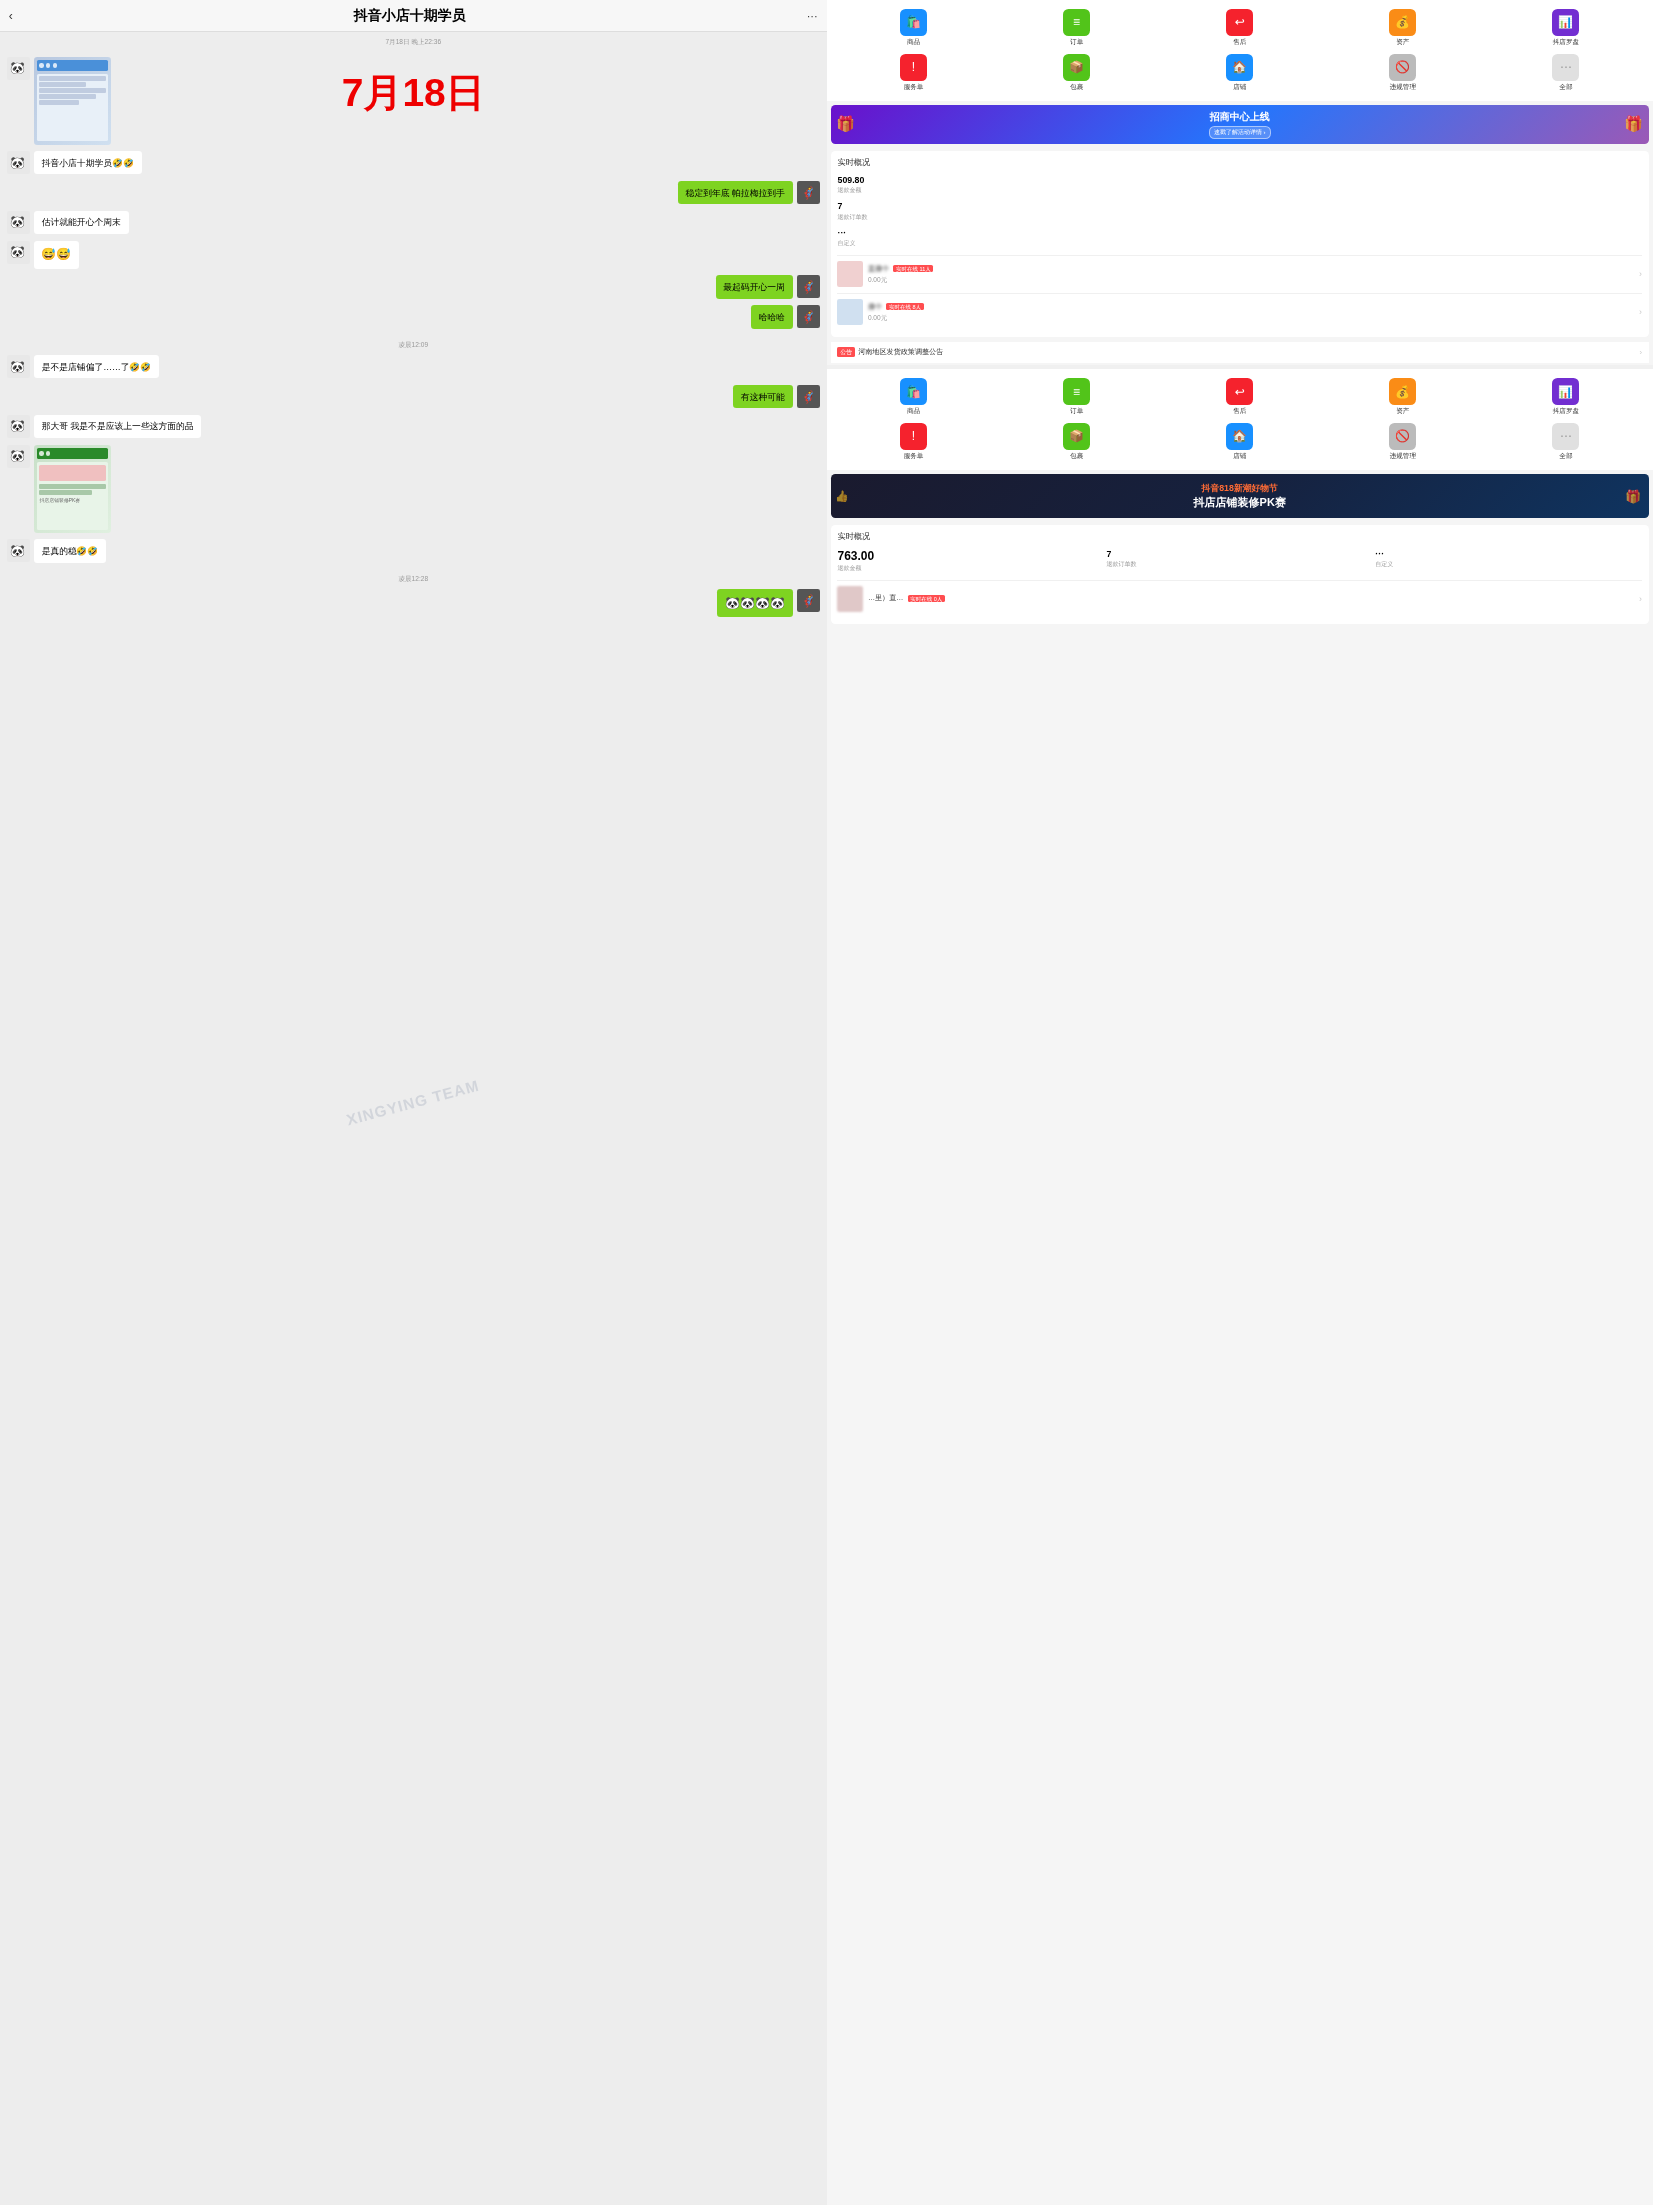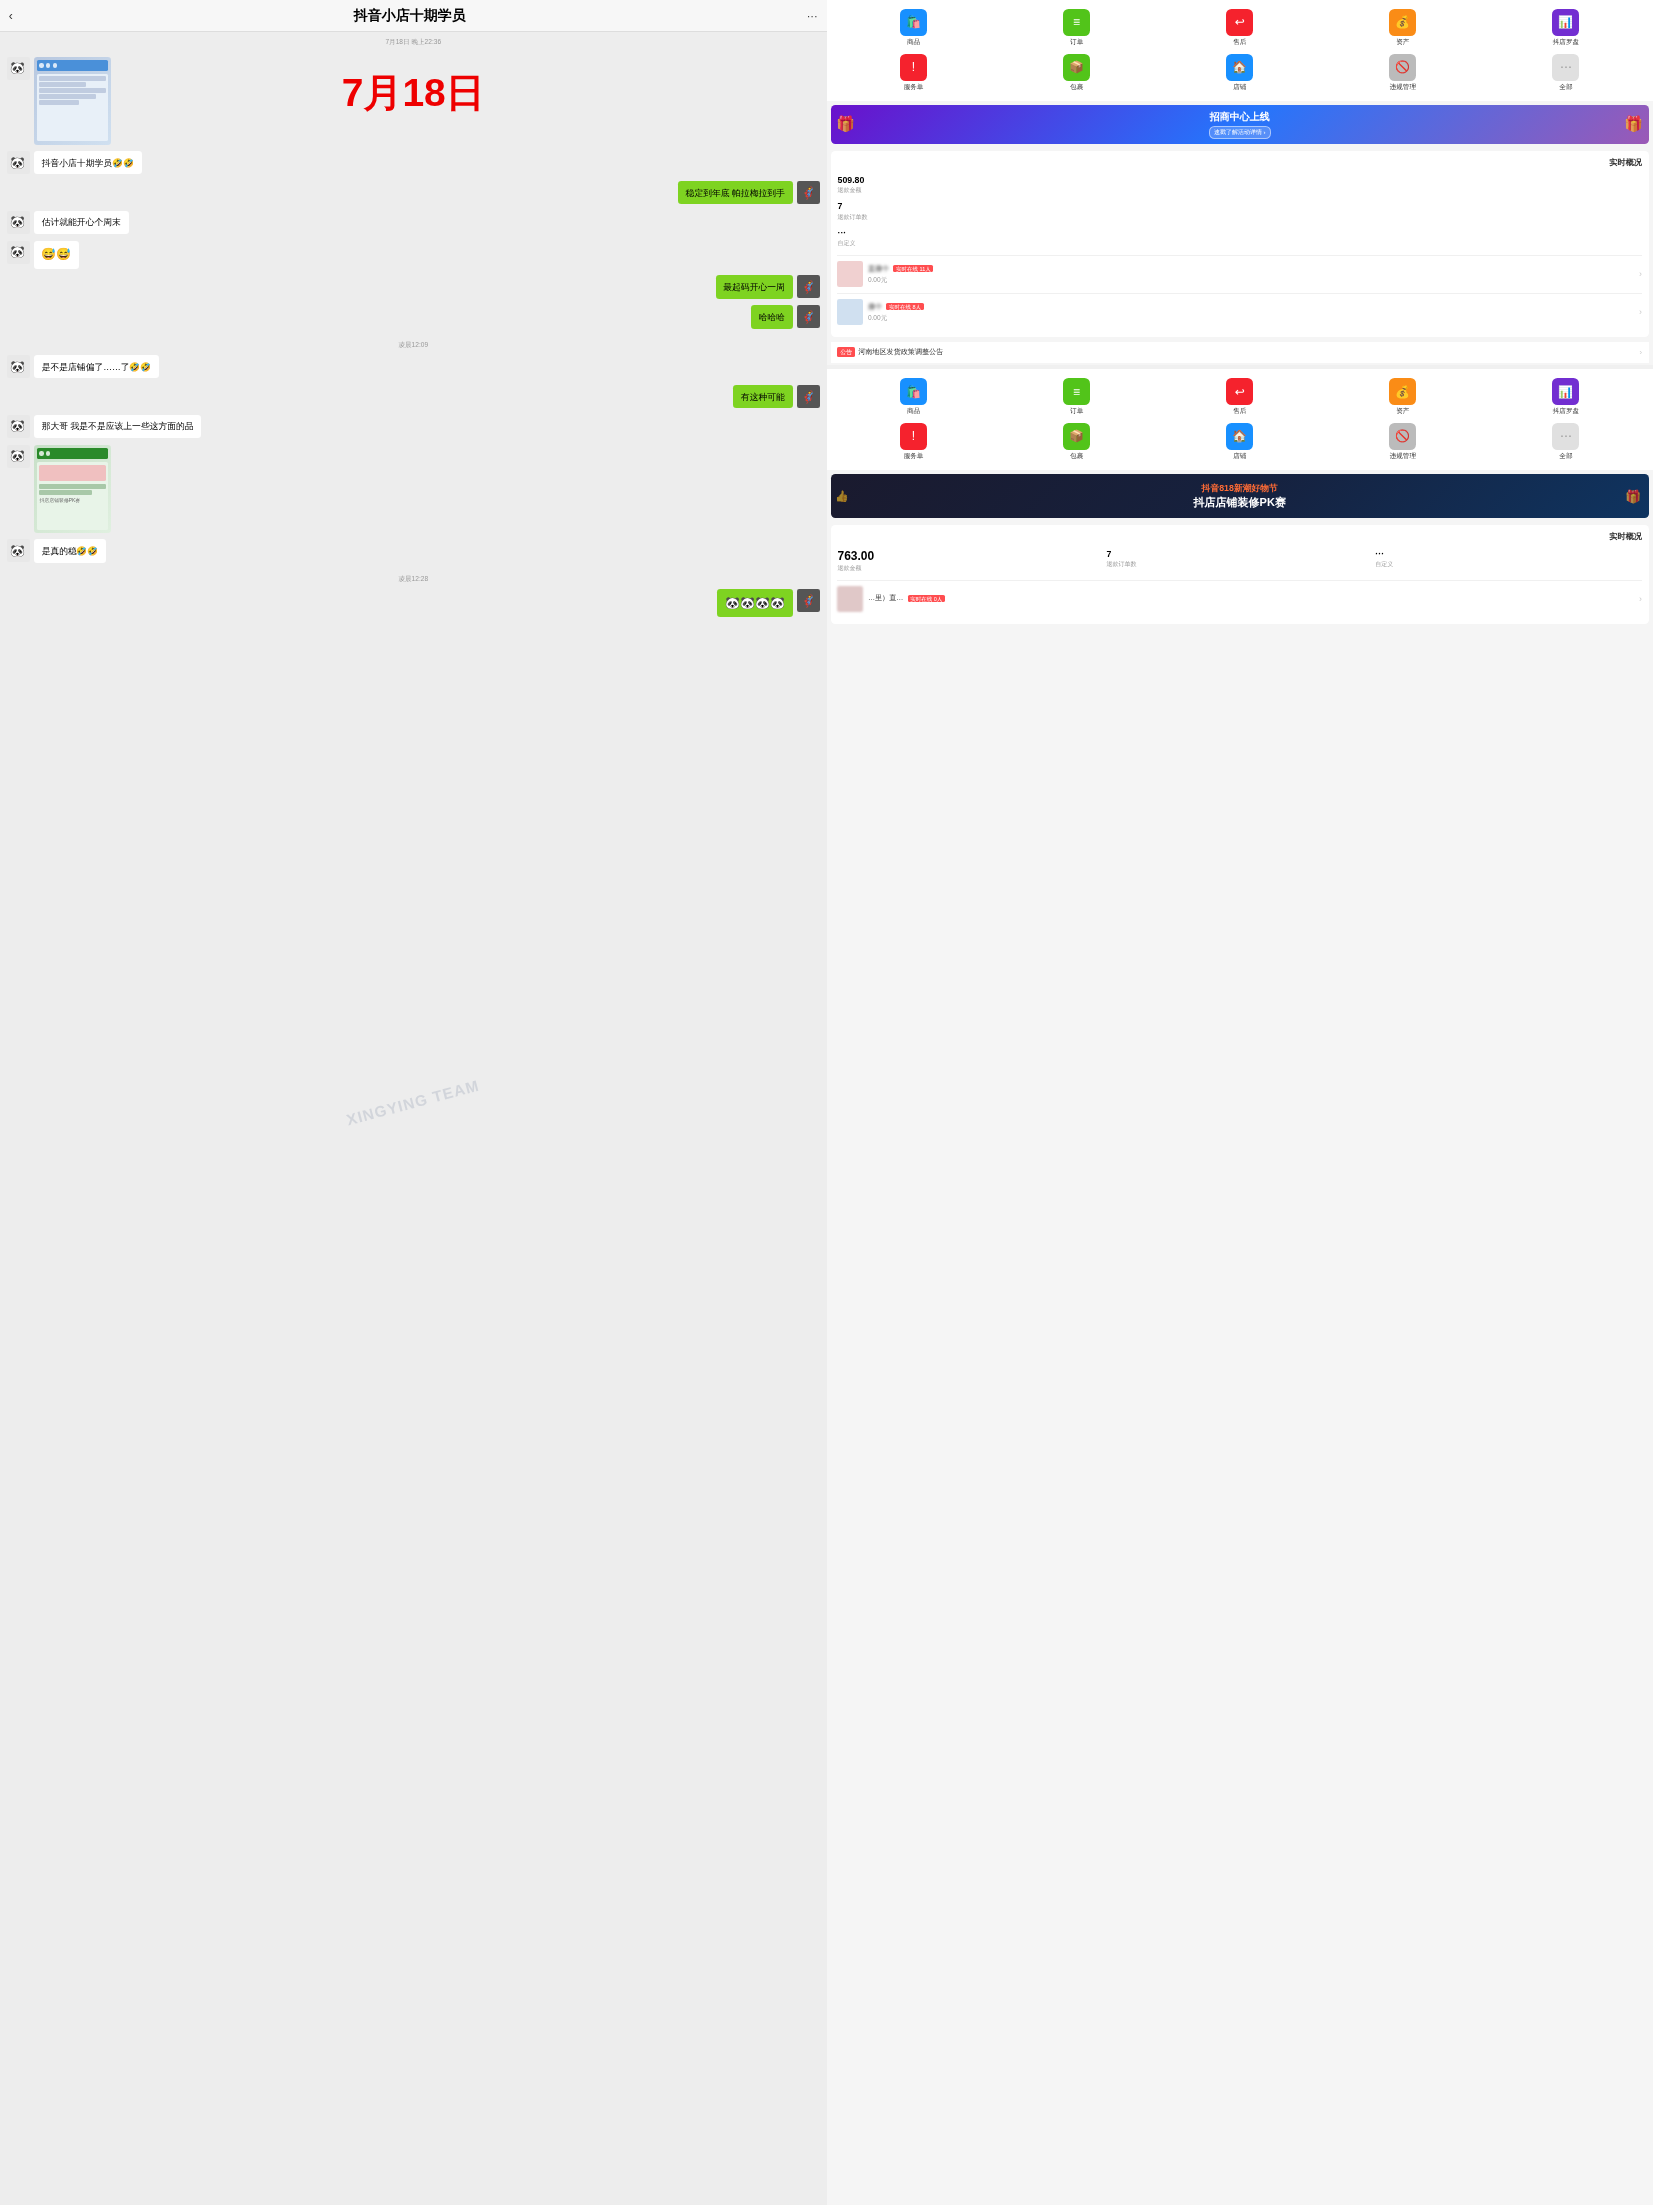--- a/index.html
+++ b/index.html
@@ -284,24 +284,23 @@
     
     .realtime-section {
       background: #fff;
       margin: 2.2px 4.4px;
       border-radius: 4.4px;
       padding: 6.6px;
     }
 
     .realtime-title {
       font-size: 8.2px;
-      font-weight: 700;
+      font-weight: 400;
       color: #333;
       margin-bottom: 6.6px;
-      text-align: right;
     }
 
     .stats-grid {
       display: grid;
       grid-template-columns: repeat(4, 1fr);
       gap: 6.6px 2.2px;
       margin-bottom: 6.6px;
     }
 
     .stat-item {

